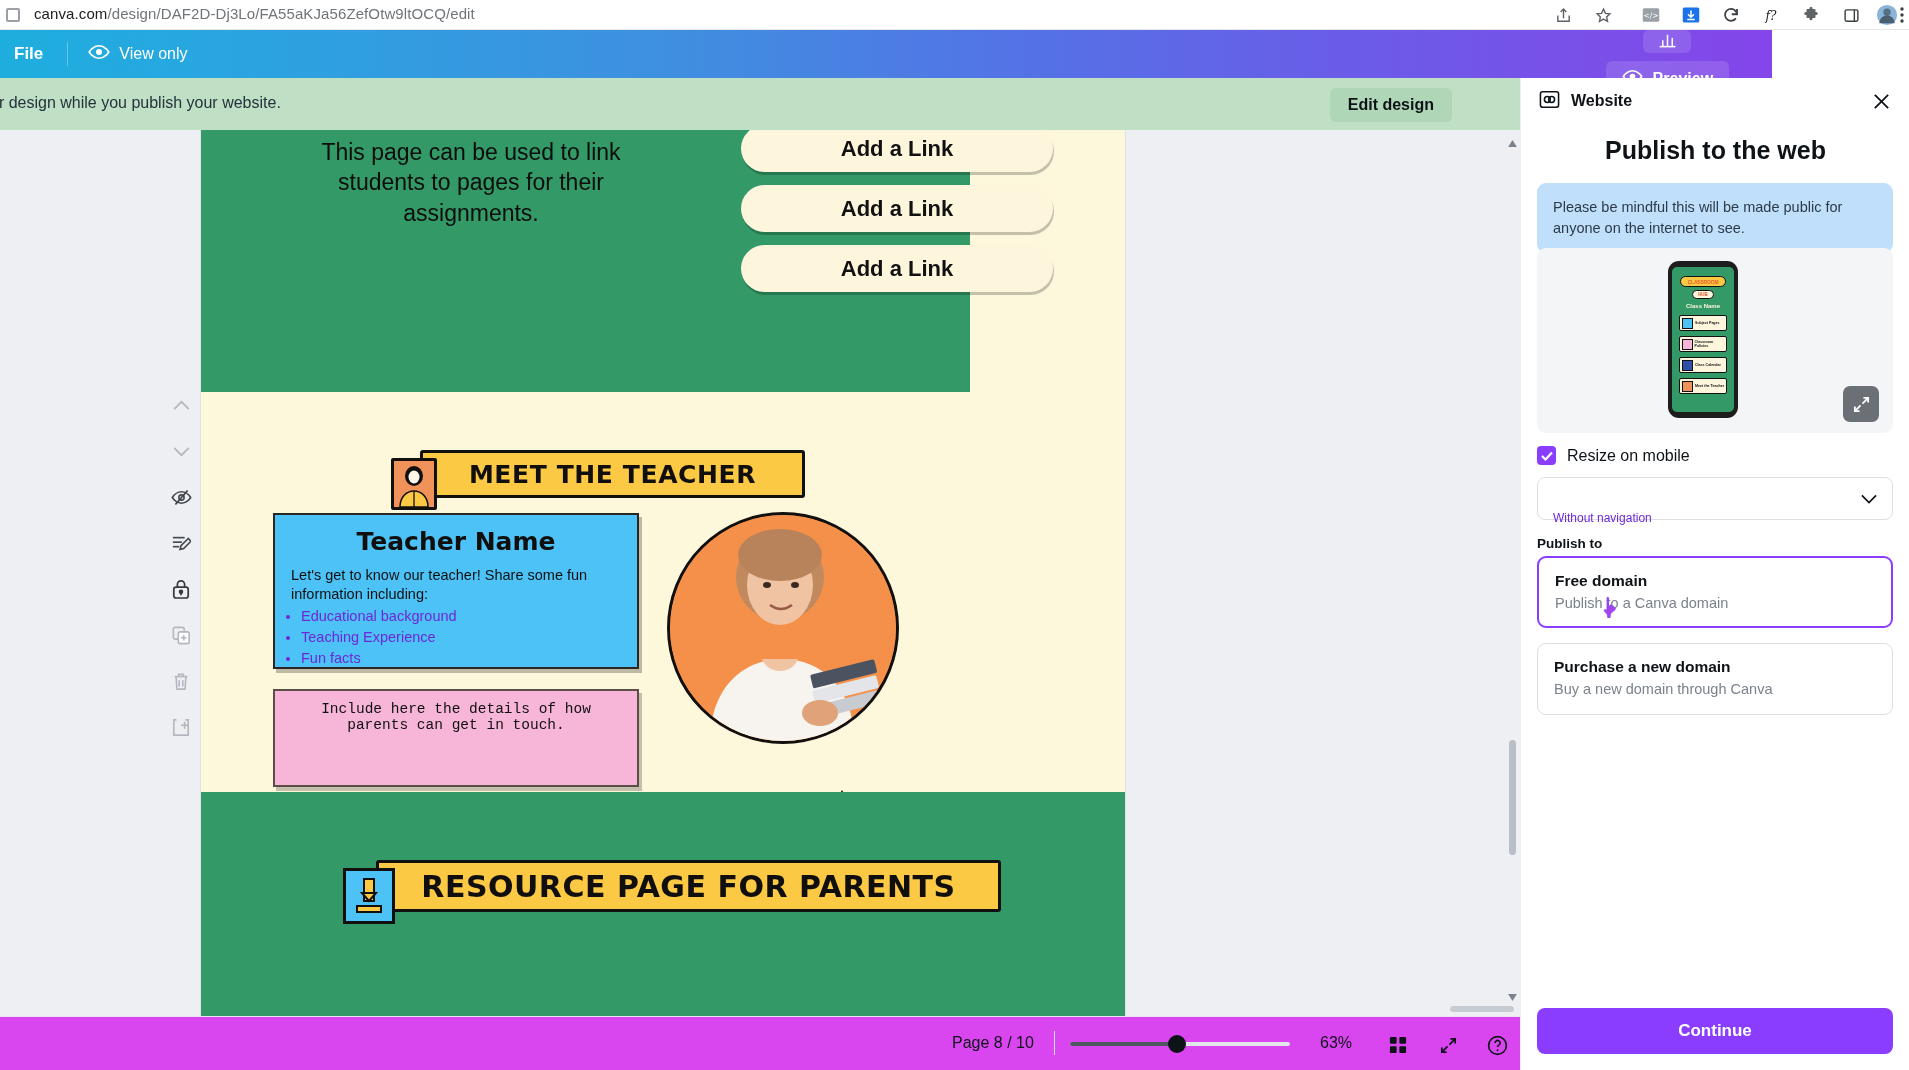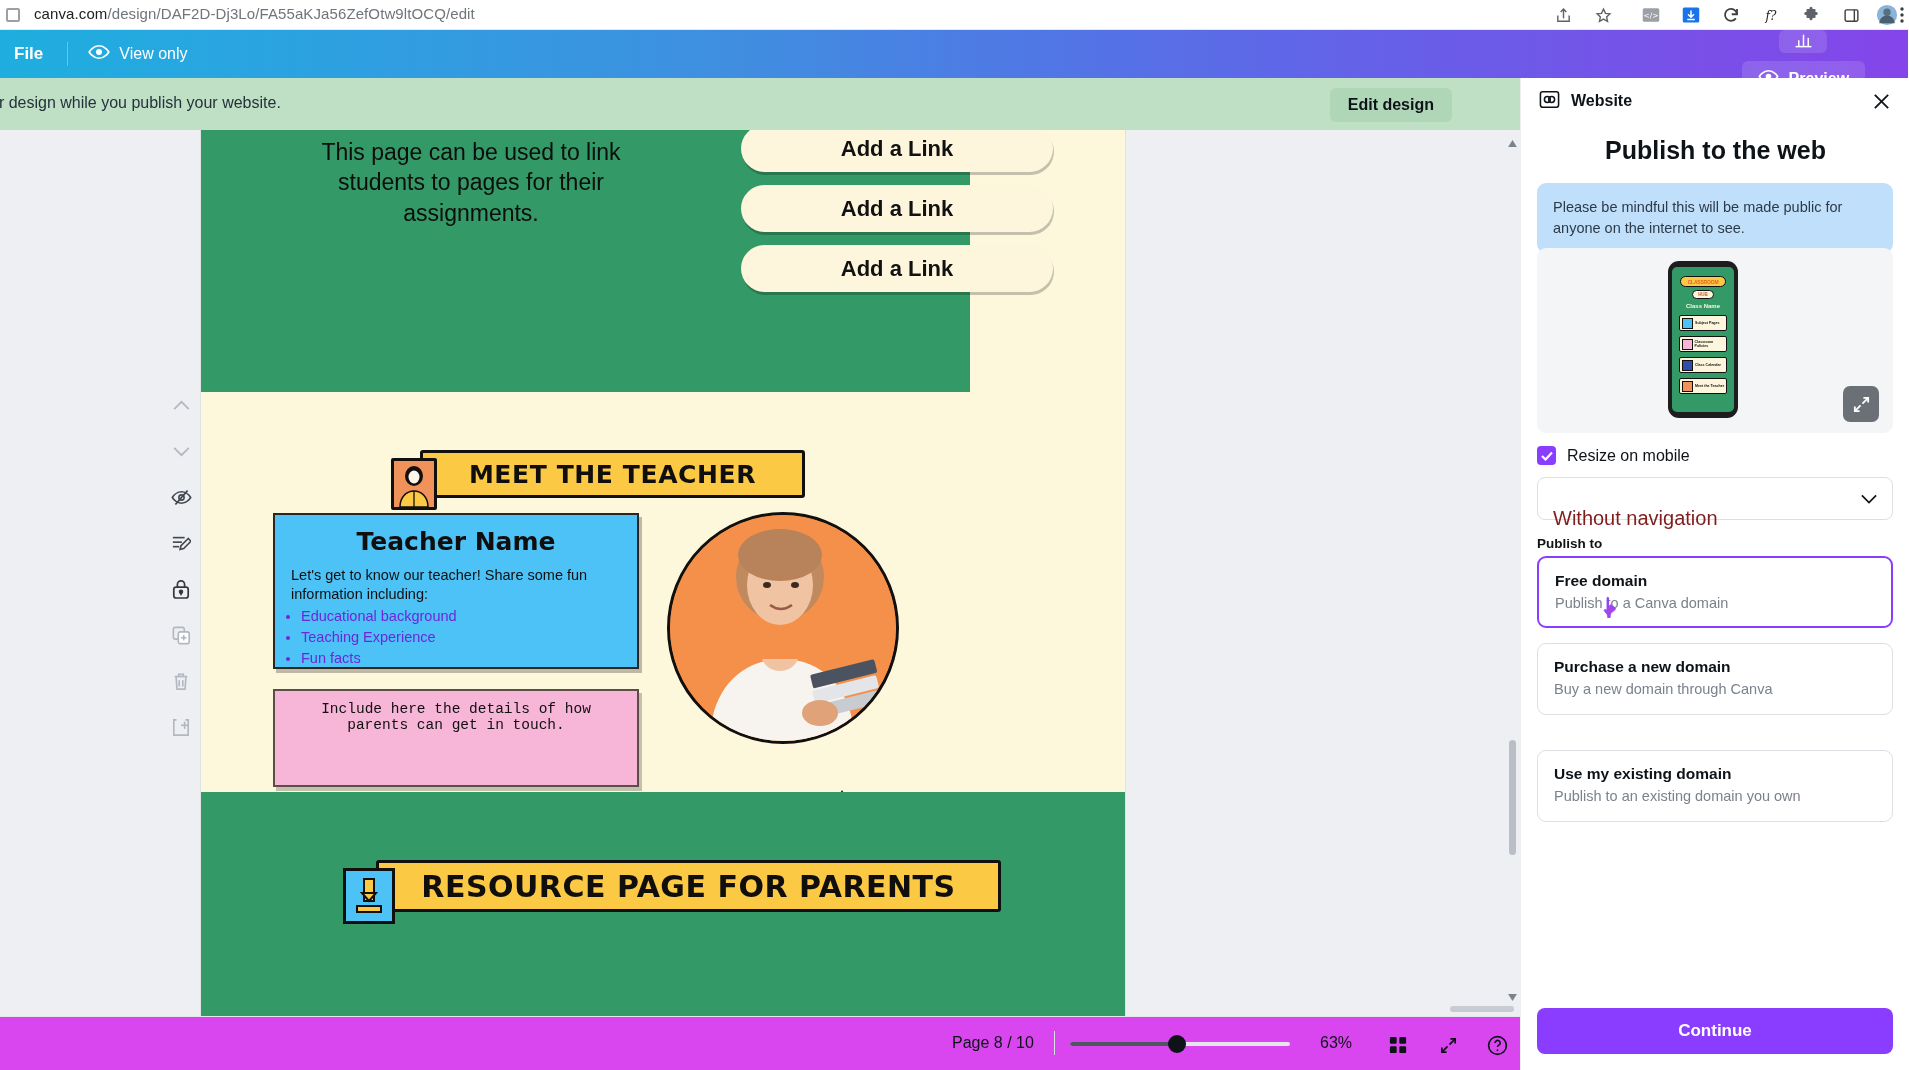--- a/index.html
+++ b/index.html
@@ -29,21 +29,21 @@
     border: 2px solid #9aa0a6; border-radius: 2px;
   }
   .bicon {
     position: absolute; top: 0; height: 30px; width: 30px;
     display: flex; align-items: center; justify-content: center;
   }
   .bicon svg { display: block; }
 
   
   #canva-header {
-    position: absolute; left: 0; top: 30px; width: 1908px; height: 48px;
+    position: absolute; left: 0; top: 30px; width: 1772px; height: 48px;
     background: linear-gradient(90deg, #1eaede 0%, #27a7e0 10%, #3f8fe0 38%,
                                        #5472e6 58%, #6a5ce8 76%, #7a4fe8 90%, #8445ea 100%);
     display: flex; align-items: center;
   }
   #file-menu {
     margin-left: 0px; padding: 5px 14px; color: #ffffff;
     font-size: 17px; font-weight: bold; cursor: pointer;
   }
   #header-divider {
     width: 1px; height: 24px; background: rgba(255,255,255,0.3); margin: 0 10px;
@@ -359,21 +359,21 @@
   #resize-check {
     width: 19px; height: 19px; background: #8b3dff; border-radius: 4px;
     display: flex; align-items: center; justify-content: center;
   }
   #resize-label { font-size: 16px; color: #0e1318; }
   #nav-select {
     position: absolute; left: 16px; top: 399px; width: 356px; height: 43px;
     border: 1px solid #dcdfe3; border-radius: 8px;
     display: flex; align-items: center; padding: 0 15px; cursor: pointer;
   }
-  #nav-select-value { font-size: 20px; color: #7f1d1d; flex: 1; margin-top: 39px; }
+  #nav-select-value { font-size: 12px; color: #6d28d9; flex: 1; margin-top: 39px; }
   #publish-to-label {
     position: absolute; left: 16px; top: 458px;
     font-size: 13.5px; font-weight: bold; color: #0e1318;
   }
   .domain-card {
     position: absolute; left: 16px; width: 356px; height: 72px;
     border: 1px solid #dcdfe3; border-radius: 9px;
     padding: 14px 16px; cursor: pointer;
   }
   .domain-card.selected { border: 2px solid #8b3dff; }
@@ -800,19 +800,15 @@
     <div id="cursor-pointer">
       <svg width="19" height="24" viewBox="0 0 19 24">
         <path d="M4 2c0-1 1.6-1 1.6 0v9.5l1.3-2.2c.5-.9 2-.3 1.6.7l-.4 1 1.3-.9c.8-.5 1.8.5 1.3 1.3l-.6.9 1.2-.4c1-.3 1.7 1 .9 1.7l-3.6 3c-1 .9-1.4 2.4-1.4 3.6v1.3H4.6v-1.2c0-1.3-.5-2-1.3-3L1.4 15c-.6-.8.3-2 1.2-1.5l1.4.9z" fill="#a445e8" stroke="#8b3dff" stroke-width="0.8"></path>
       </svg>
     </div>
   </div>
   <div class="domain-card" id="dc-1">
     <div class="dc-title">Purchase a new domain</div>
     <div class="dc-sub">Buy a new domain through Canva</div>
   </div>
-  <div class="domain-card" id="dc-2">
-    <div class="dc-title">Use my existing domain</div>
-    <div class="dc-sub">Publish to an existing domain you own</div>
-  </div>
 
   <div id="continue-btn">Continue</div>
 </div>
 
 </body></html>

